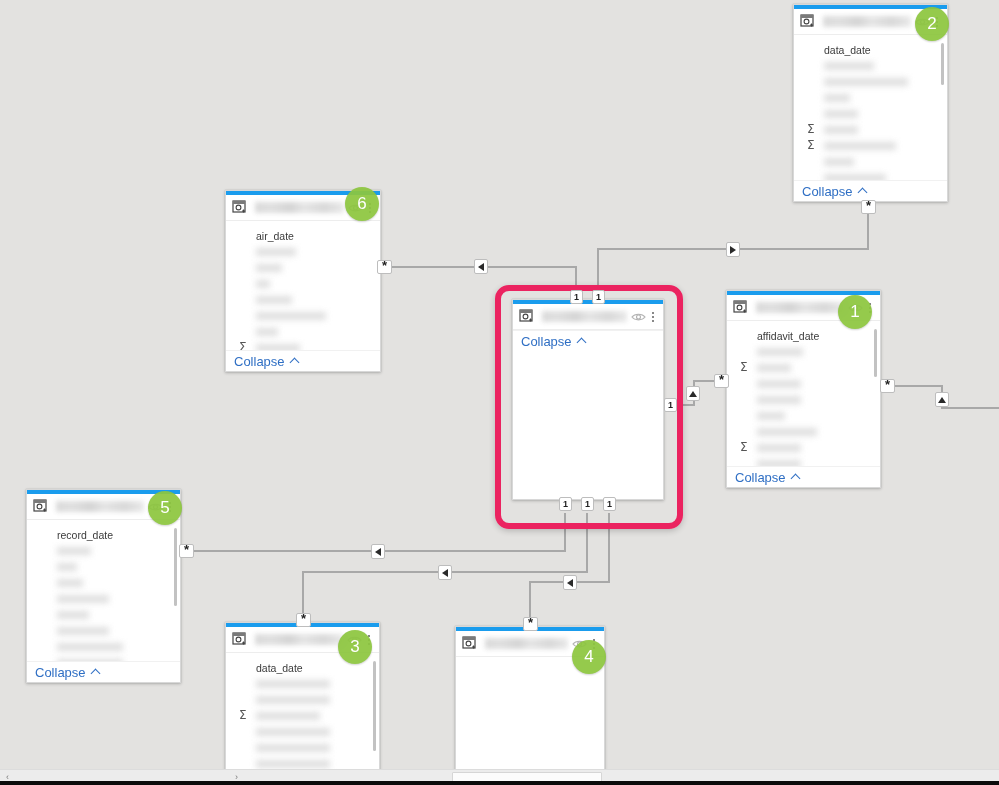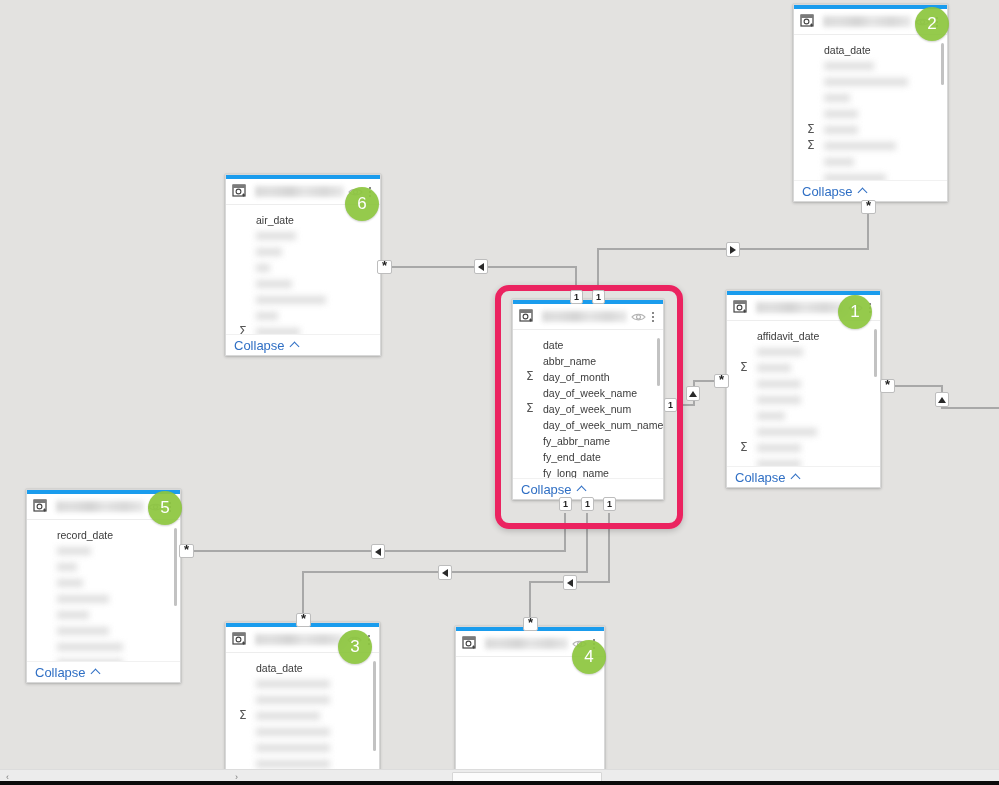--- a/index.html
+++ b/index.html
@@ -223,21 +223,21 @@
     </div>
     <div class="tbl-foot">
       <span>Collapse</span>
       <span class="chev"></span>
     </div>
   </div>
   <div class="badge" style="left:915px; top:7px;">
     <span>2</span>
   </div>
 
-  <div class="tbl" style="left:225px; top:174px; width:156px; height:182px;">
+  <div class="tbl" style="left:225px; top:190px; width:156px; height:182px;">
     <div class="accent"></div>
     <div class="tbl-head">
       <svg class="tbl-icon" viewBox="0 0 17 16">
         <rect x="1" y="1" width="12" height="11" fill="#fff" stroke="#444" stroke-width="1.2"></rect>
         <rect x="1" y="1" width="12" height="3" fill="#7a7a7a"></rect>
         <circle cx="6.5" cy="7.5" r="2.4" fill="none" stroke="#444" stroke-width="1.1"></circle>
         <path d="M10 11 l3 0 M11.5 9.5 l0 3" stroke="#444" stroke-width="1.1"></path>
       </svg>
       <div class="title-blur"></div>
       <svg class="head-eye" viewBox="0 0 16 14">
@@ -484,32 +484,20 @@
       <div class="title-blur"></div>
       <svg class="head-eye" viewBox="0 0 16 14">
         <path d="M1 7 C4 3, 12 3, 15 7 C12 11, 4 11, 1 7 Z" fill="none" stroke="#555" stroke-width="1.2"></path>
         <circle cx="8" cy="7" r="2.1" fill="none" stroke="#555" stroke-width="1.2"></circle>
       </svg>
       <div class="head-dots">
           <i></i>
           <i></i>
           <i></i>
         </div>
-    </div>
-    <div class="tbl-body">
-      <div class="fld">date</div>
-      <div class="fld">abbr_name</div>
-      <div class="fld sig">day_of_month</div>
-      <div class="fld">day_of_week_name</div>
-      <div class="fld sig">day_of_week_num</div>
-      <div class="fld">day_of_week_num_name</div>
-      <div class="fld">fy_abbr_name</div>
-      <div class="fld">fy_end_date</div>
-      <div class="fld">fy_long_name</div>
-      <div class="vscroll" style="height:48px;"></div>
     </div>
     <div class="tbl-foot">
       <span>Collapse</span>
       <span class="chev"></span>
     </div>
   </div>
 
   <div id="focus-ring" style="left:495px; top:285px; width:188px; height:244px;"></div>
 
   <div class="mark one" style="left:570px; top:290px;">1</div>

